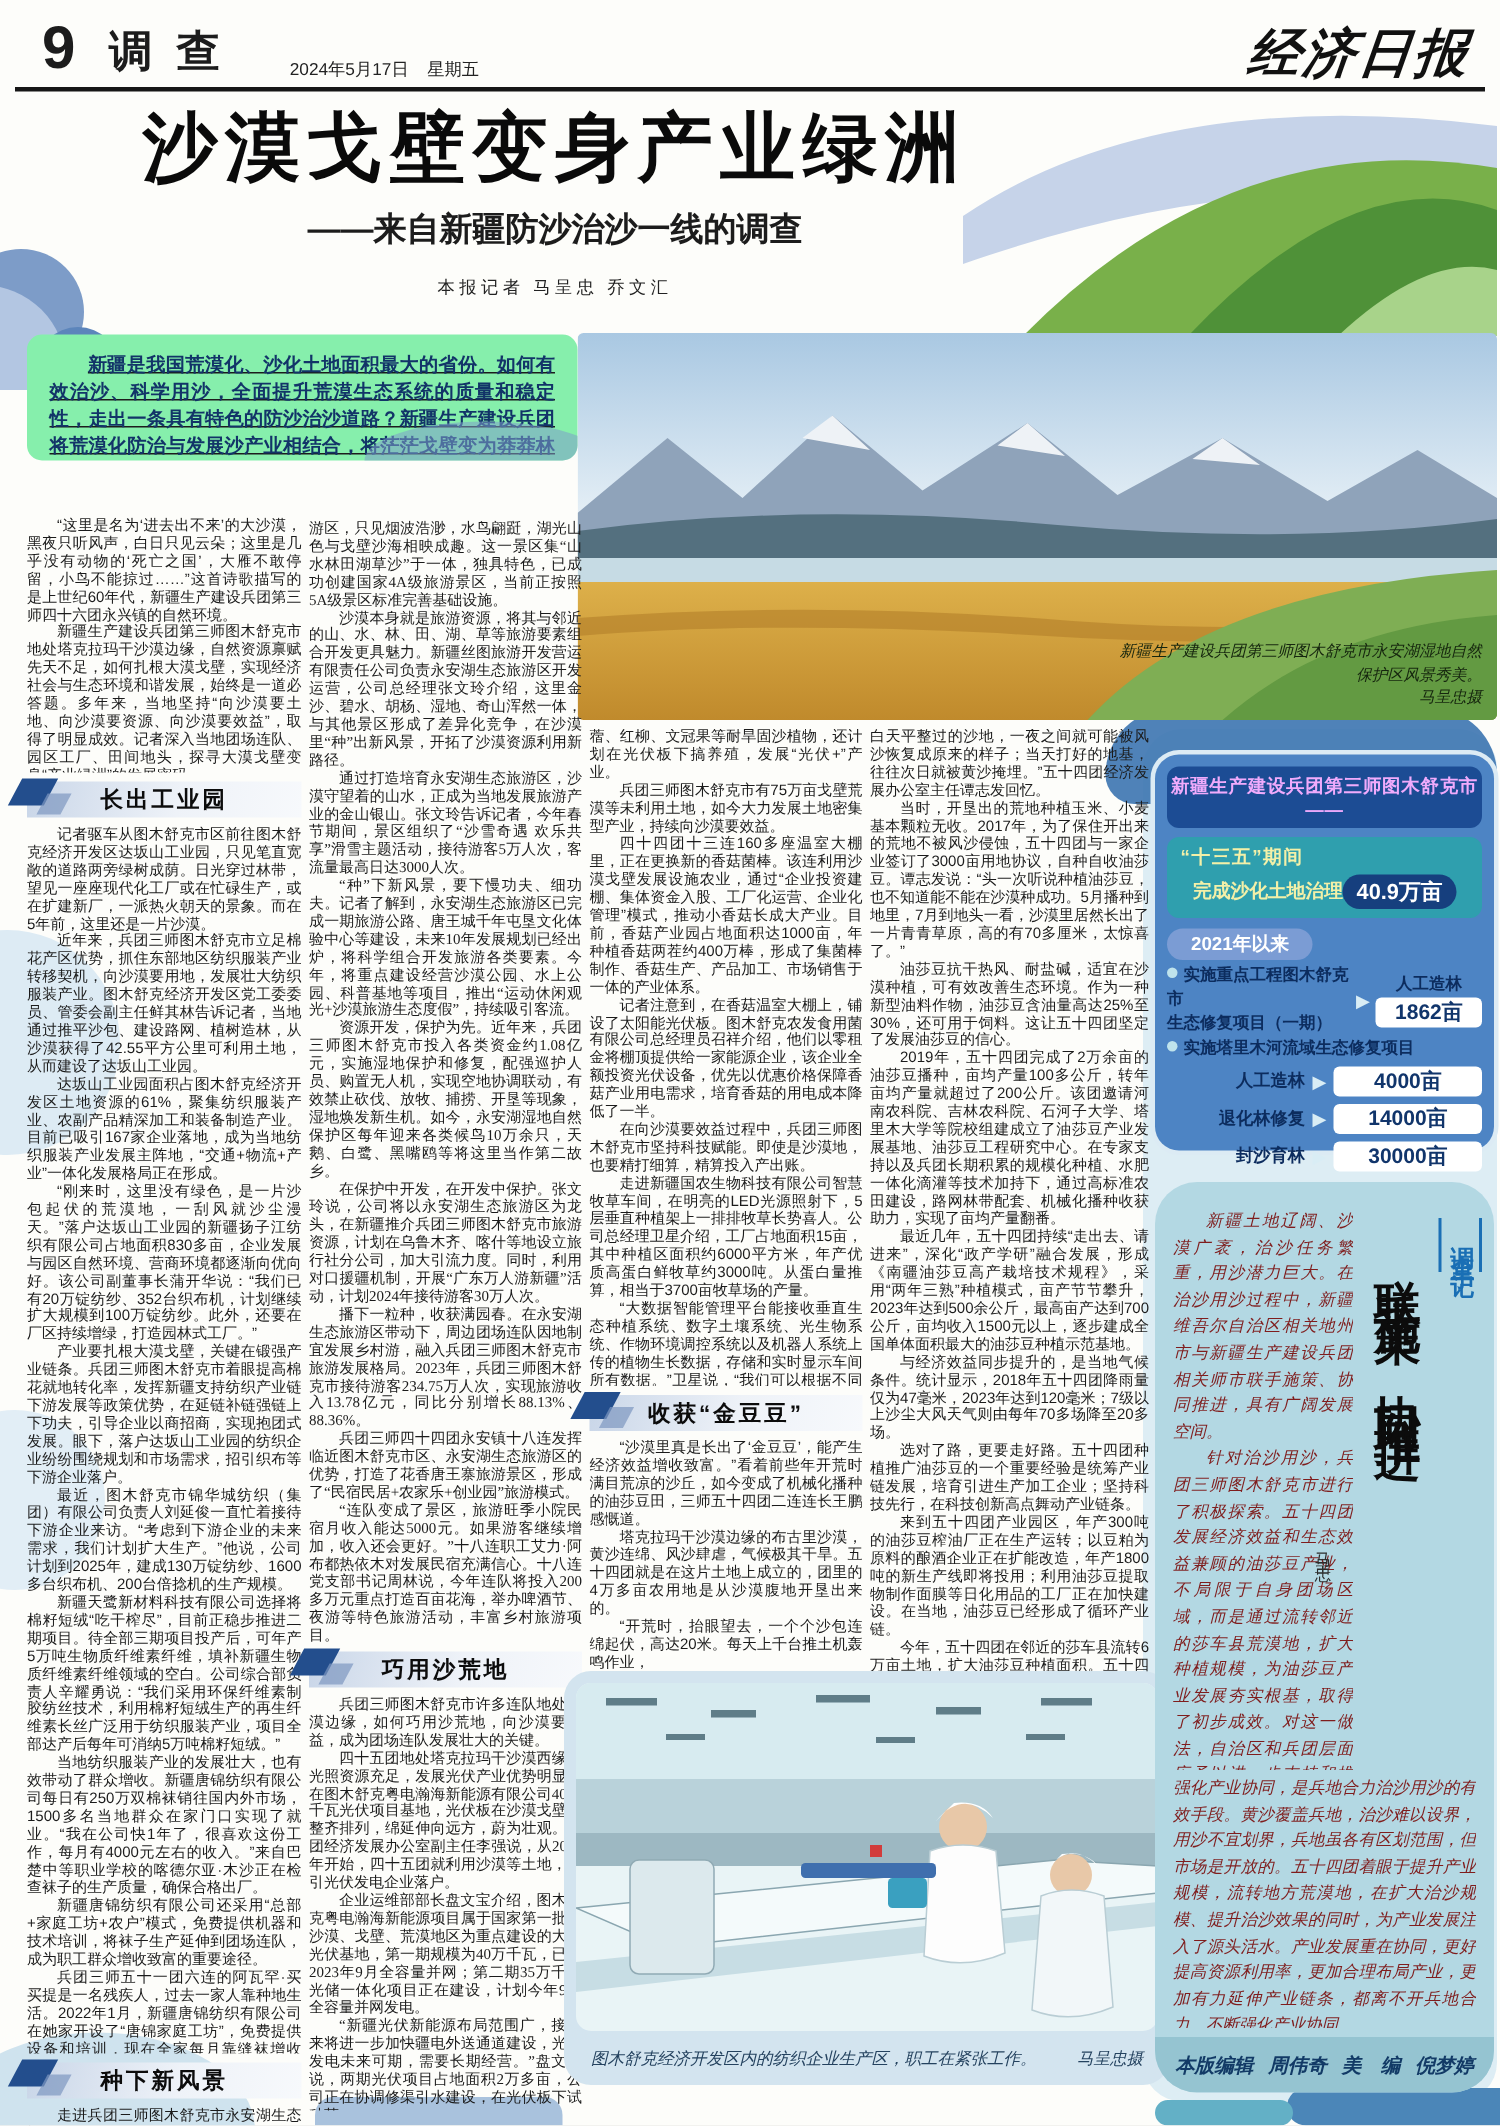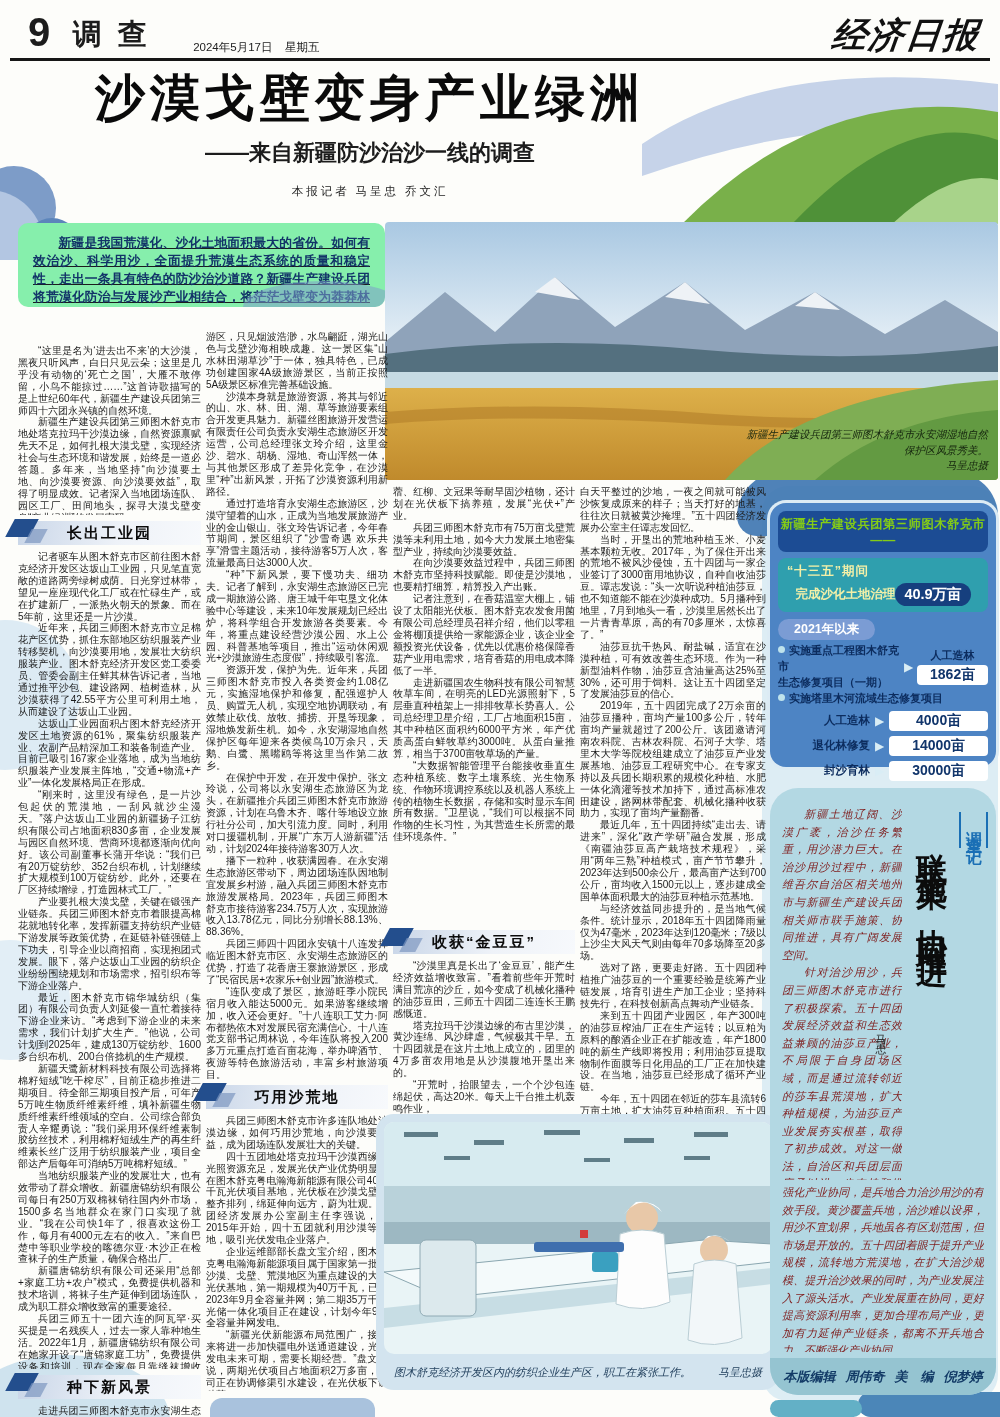--- a/index.html
+++ b/index.html
@@ -44,35 +44,35 @@
     background:#d3e4ef; border-radius:18px; padding:8px 8px 0; box-sizing:border-box; }
   .photo-wrap svg { display:block; border-radius:10px; }
   .photo-wrap figcaption { height:36px; display:flex; align-items:center; justify-content:space-between;
     padding:0 10px; font-family:"Liberation Serif",serif; font-style:italic; font-size:11px; color:#24425f; }
   
   .col { position:absolute; z-index:2; }
   .col p { margin:0; font-size:10px; line-height:11.9px; text-align:justify; text-indent:2em; color:#1b1b1b; }
   .colpart { overflow:hidden; }
   .no-first-indent p:first-child { text-indent:0; }
   .col1 { left:18px;  top:345px; width:183px; height:1066px; }
-  .col2 { left:206px; top:331px; width:182px; height:1066px; }
+  .col2 { left:206px; top:347px; width:182px; height:1066px;font-family:Liberation Serif, serif; }
   .col3 { left:393px; top:486px; width:182px; height:632px; }
   .col4 { left:580px; top:486px; width:186px; height:648px; }
   .sec-head { position:relative; height:24px; margin:6px 0 6px; display:flex; align-items:center;
     justify-content:center; background:linear-gradient(100deg,#c9d6e8 0%,#eef2f8 55%,#f7f9fc 100%);
     font-size:15px; font-weight:900; letter-spacing:2px; color:#0c0c0c; }
   .sec-head::before { content:""; position:absolute; left:-8px; top:-2px; width:24px; height:18px;
     background:#234e8d; transform:skewX(-28deg); }
   .sec-head::after { content:""; position:absolute; left:10px; top:8px; width:16px; height:14px;
     background:#7d97c0; transform:skewX(-28deg); opacity:.7; }
   
   .infographic { position:absolute; left:770px; top:503px; width:226px; height:264px; z-index:2;
     background:#4d84c4; border-radius:16px; box-sizing:border-box; padding:8px 8px 6px;
     box-shadow:0 0 0 3px #dcebf4; }
-  .ig-title { background:#1c4c94; border-radius:8px; color:#84cc16; font-weight:800; font-size:12.3px;
+  .ig-title { background:#1c4c94; border-radius:8px; color:#f0abfc; font-weight:800; font-size:12.3px;
     text-align:center; padding:5px 2px; letter-spacing:0.5px; }
   .ig-period { background:#2f9fae; border-radius:8px; margin-top:6px; padding:5px 9px 6px; }
   .ig-period-l1 { color:#f3f0a8; font-weight:800; font-size:12.5px; letter-spacing:1px; }
   .ig-period-row { display:flex; align-items:center; justify-content:center; margin-top:3px; }
   .ig-period-l2 { color:#f3f0a8; font-weight:800; font-size:12.5px; }
   .ig-value-pill { background:#163f7e; color:#fff; font-weight:900; font-size:14.5px;
     border-radius:13px; padding:2px 9px; white-space:nowrap; }
   .ig-badge { display:inline-block; background:#7b9cd4; color:#fff; font-weight:800; font-size:12.5px;
     border-radius:12px; padding:2px 16px; margin:7px 0 3px; }
   .ig-item1 { display:flex; align-items:center; gap:4px; }
@@ -229,22 +229,23 @@
         <p>四十五团地处塔克拉玛干沙漠西缘，光照资源充足，发展光伏产业优势明显。在图木舒克粤电瀚海新能源有限公司40万千瓦光伏项目基地，光伏板在沙漠戈壁上整齐排列，绵延伸向远方，蔚为壮观。该团经济发展办公室副主任李强说，从2015年开始，四十五团就利用沙漠等土地，吸引光伏发电企业落户。</p>
         <p>企业运维部部长盘文宝介绍，图木舒克粤电瀚海新能源项目属于国家第一批以沙漠、戈壁、荒漠地区为重点建设的大型光伏基地，第一期规模为40万千瓦，已于2023年9月全容量并网；第二期35万千瓦光储一体化项目正在建设，计划今年9月全容量并网发电。</p>
         <p>“新疆光伏新能源布局范围广，接下来将进一步加快疆电外送通道建设，光伏发电未来可期，需要长期经营。”盘文宝说，两期光伏项目占地面积2万多亩，公司正在协调修渠引水建设，在光伏板下试种苜</p>
       </div>
   </div>
 
   <div class="col col3">
     <div class="colpart no-first-indent" style="height:438px;">
         <p>蓿、红柳、文冠果等耐旱固沙植物，还计划在光伏板下搞养殖，发展“光伏+”产业。</p>
         <p>兵团三师图木舒克市有75万亩戈壁荒漠等未利用土地，如今大力发展土地密集型产业，持续向沙漠要效益。</p>
+        <p>四十四团十三连160多座温室大棚里，正在更换新的香菇菌棒。该连利用沙漠戈壁发展设施农业，通过“企业投资建棚、集体资金入股、工厂化运营、企业化管理”模式，推动小香菇长成大产业。目前，香菇产业园占地面积达1000亩，年种植香菇两茬约400万棒，形成了集菌棒制作、香菇生产、产品加工、市场销售于一体的产业体系。</p>
+        <p>记者注意到，在香菇温室大棚上，铺设了太阳能光伏板。图木舒克农发食用菌有限公司总经理员召祥介绍，他们以零租金将棚顶提供给一家能源企业，该企业全额投资光伏设备，优先以优惠价格保障香菇产业用电需求，培育香菇的用电成本降低了一半。</p>
         <p>在向沙漠要效益过程中，兵团三师图木舒克市坚持科技赋能。即使是沙漠地，也要精打细算，精算投入产出账。</p>
-        <p>记者注意到，在香菇温室大棚上，铺设了太阳能光伏板。图木舒克农发食用菌有限公司总经理员召祥介绍，他们以零租金将棚顶提供给一家能源企业，该企业全额投资光伏设备，优先以优惠价格保障香菇产业用电需求，培育香菇的用电成本降低了一半。</p>
         <p>走进新疆国农生物科技有限公司智慧牧草车间，在明亮的LED光源照射下，5层垂直种植架上一排排牧草长势喜人。公司总经理卫星介绍，工厂占地面积15亩，其中种植区面积约6000平方米，年产优质高蛋白鲜牧草约3000吨。从蛋白量推算，相当于3700亩牧草场的产量。</p>
         <p>“大数据智能管理平台能接收垂直生态种植系统、数字土壤系统、光生物系统、作物环境调控系统以及机器人系统上传的植物生长数据，存储和实时显示车间所有数据。”卫星说，“我们可以根据不同作物的生长习性，为其营造生长所需的最佳环境条件。”</p>
       </div>
     <div class="sec-head">
       <span>收获“金豆豆”</span>
     </div>
     <div class="colpart" style="height:158px;">
         <p>“沙漠里真是长出了‘金豆豆’，能产生经济效益增收致富。”看着前些年开荒时满目荒凉的沙丘，如今变成了机械化播种的油莎豆田，三师五十四团二连连长王鹏感慨道。</p>
         <p>塔克拉玛干沙漠边缘的布古里沙漠，黄沙连绵、风沙肆虐，气候极其干旱。五十四团就是在这片土地上成立的，团里的4万多亩农用地是从沙漠腹地开垦出来的。</p>
         <p>“开荒时，抬眼望去，一个个沙包连绵起伏，高达20米。每天上千台推土机轰鸣作业，</p>

